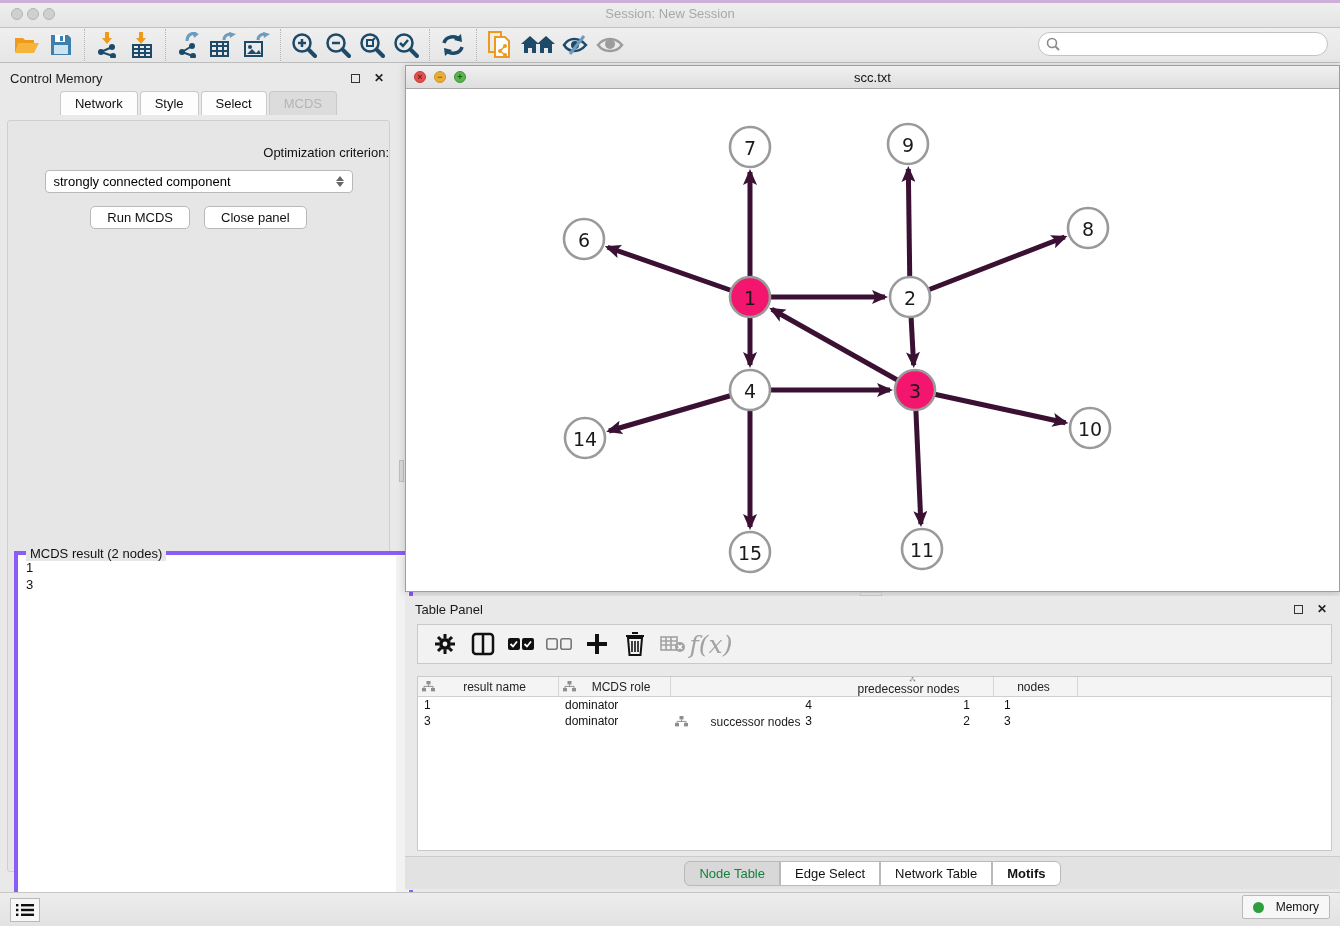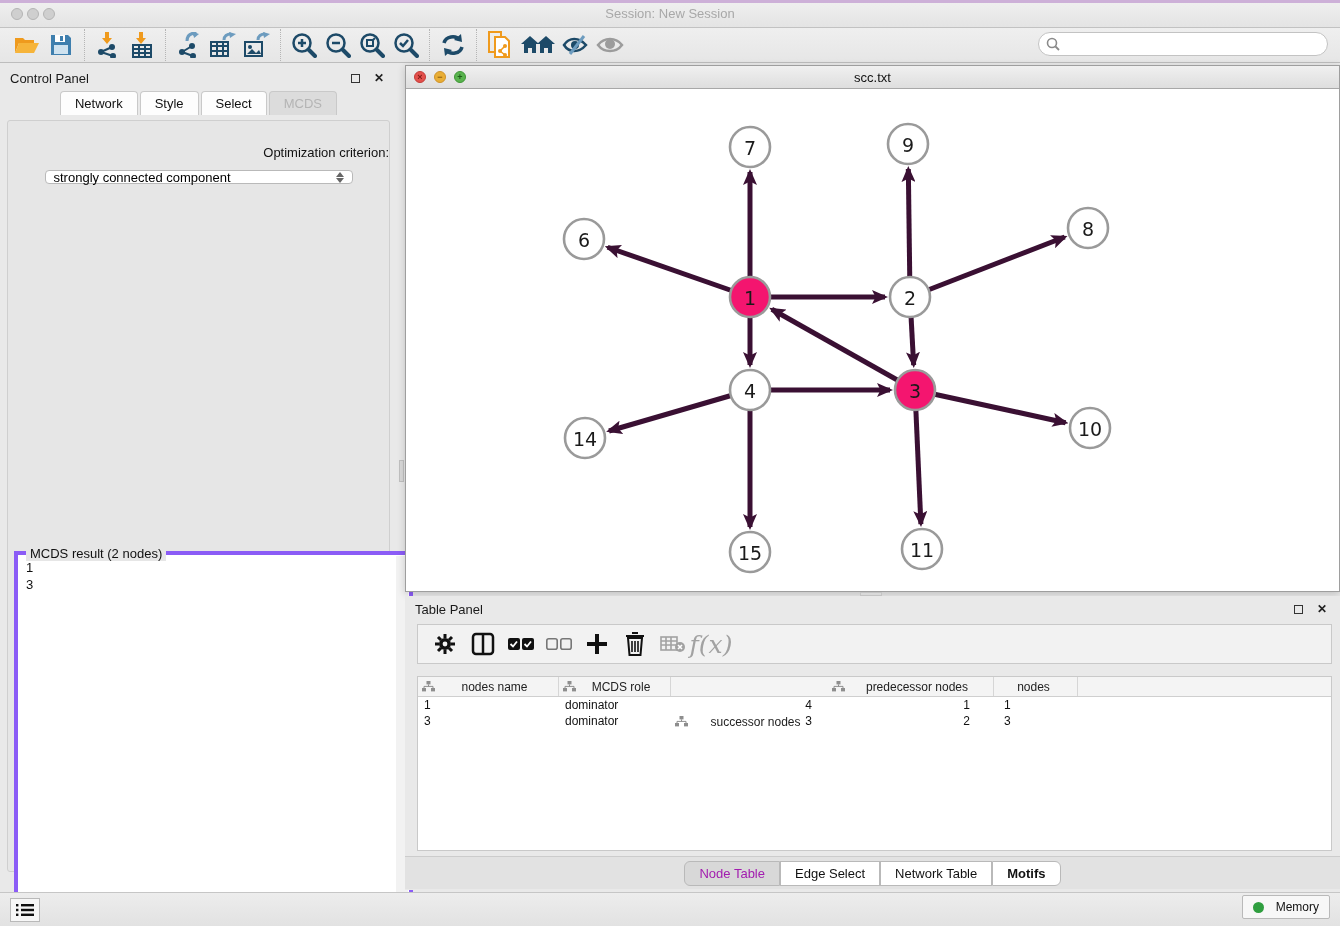--- a/index.html
+++ b/index.html
@@ -30,21 +30,21 @@
   .panel-icon-btn { width:16px; height:14px; margin-left:8px; cursor:pointer; font-size:12px; color:#222;
     display:flex; align-items:center; justify-content:center; }
   .float-glyph { width:9px; height:9px; border:1.5px solid #333; }
   .tabs-row { display:flex; justify-content:center; gap:0; }
   .cp-tab { font-size:13px; padding:4px 14px; background:#fdfdfd; border:1px solid #c9c9c9; border-bottom:none;
     border-radius:4px 4px 0 0; margin:0 1px; cursor:pointer; color:#111; }
   .cp-tab.active { background:#dcdcdc; color:#b4b4b4; }
   #cp-body { position:absolute; left:7px; top:55px; width:383px; height:752px;
     background:#e6e6e6; border:1px solid #cfcfcf; border-radius:3px; }
   #opt-label { text-align:right; font-size:13px; color:#111; margin-top:24px; }
-  #opt-select { margin:10px auto 0; width:308px; height:14px; background:#fff; border:1px solid #b9b9b9;
+  #opt-select { margin:10px auto 0; width:308px; height:23px; background:#fff; border:1px solid #b9b9b9;
     border-radius:4px; display:flex; align-items:center; font-size:13px; padding:0 8px; cursor:pointer; }
   #opt-select .sel-text { flex:1; }
   .stepper { display:flex; flex-direction:column; gap:1px; }
   .stepper i { width:0; height:0; border-left:4px solid transparent; border-right:4px solid transparent; }
   .stepper .up { border-bottom:5px solid #666; }
   .stepper .dn { border-top:5px solid #666; }
   #cp-buttons { display:flex; justify-content:center; gap:14px; margin-top:13px; }
   .mac-btn { background:#fff; border:1px solid #b9b9b9; border-radius:5px; font-size:13px;
     padding:3px 16px; cursor:pointer; color:#111; }
   #result-box { position:absolute; left:6px; top:430px; width:399px; height:372px;
@@ -84,21 +84,21 @@
   .th { display:flex; align-items:center; border-right:1px solid #d6d6d6; font-size:12px; color:#222;
     position:relative; cursor:pointer; }
   .th .th-label { flex:1; text-align:center; padding-right:4px; }
   .tr { display:flex; height:16px; align-items:center; }
   .td { font-size:12px; color:#111; overflow:hidden; white-space:nowrap; }
   #tp-tabsbar { position:absolute; left:0px; top:260px; width:935px; height:33px; background:#e2e2e2;
     border-top:1px solid #cccccc; display:flex; align-items:center; justify-content:center; }
   .tp-tab { font-size:13px; padding:4px 14px; background:#fff; border:1px solid #b9b9b9; cursor:pointer; color:#111; }
   .tp-tab:first-child { border-radius:6px 0 0 6px; }
   .tp-tab:last-child { border-radius:0 6px 6px 0;font-weight:bold; }
-  .tp-tab.active { background:#d8d8d8; color:#a21caf; }
+  .tp-tab.active { background:#d8d8d8; color:#15803d; }
 
   
   #statusbar { position:absolute; left:0; top:892px; width:1340px; height:34px;
     background:linear-gradient(#ededed,#e2e2e2); border-top:1px solid #c6c6c6; }
   #list-btn { position:absolute; left:10px; top:5px; width:30px; height:24px; background:#f7f7f7;
     border:1px solid #b9b9b9; display:flex; align-items:center; justify-content:center; cursor:pointer; }
   #memory-btn { position:absolute; right:10px; top:2px; height:24px; background:#f7f7f7;
     border:1px solid #b9b9b9; border-radius:2px; display:flex; align-items:center; gap:12px;
     padding:0 10px; font-size:12px; cursor:pointer; color:#111; }
   #memory-dot { width:11px; height:11px; border-radius:50%; background:#2f9e3f; }
@@ -250,41 +250,45 @@
     <svg width="14" height="14" viewBox="0 0 14 14">
         <circle cx="6" cy="6" r="4.5" fill="none" stroke="#8a8a8a" stroke-width="1.6"></circle>
         <path d="M9.5 9.5 L13 13" stroke="#8a8a8a" stroke-width="1.8"></path>
       </svg>
     <input id="search-input" placeholder="" style="">
   </div>
 </div>
 
 <div id="control-panel">
   <div class="panel-head">
-    <span>Control Panel</span>
+    <span>Control Memory</span>
     <span class="spacer"></span>
     <span class="panel-icon-btn">
         <span class="float-glyph"></span>
       </span>
     <span class="panel-icon-btn" style="font-weight:bold">✕</span>
   </div>
   <div class="tabs-row" id="cp-tabs">
       <div class="cp-tab">Network</div>
       <div class="cp-tab">Style</div>
       <div class="cp-tab">Select</div>
       <div class="cp-tab active">MCDS</div>
     </div>
   <div id="cp-body">
     <div id="opt-label">Optimization criterion:</div>
     <div id="opt-select">
       <span class="sel-text">strongly connected component</span>
       <span class="stepper">
           <i class="up"></i>
           <i class="dn"></i>
         </span>
+    </div>
+    <div id="cp-buttons">
+      <button class="mac-btn">Run MCDS</button>
+      <button class="mac-btn">Close panel</button>
     </div>
     <div id="result-box">
       <span id="result-legend">MCDS result (2 nodes)</span>
       <div id="result-text">1
 3</div>
       <div id="result-scroll"></div>
     </div>
   </div>
 </div>
 
@@ -444,21 +448,21 @@
     <div id="tp-header">
         <div class="th" style="width: 141px;">
           <svg width="13" height="12" viewBox="0 0 13 12" style="margin-left:4px">
             <g fill="#8e8e8e">
               <rect x="4.5" y="0" width="4" height="3.4"></rect>
               <rect x="0" y="7" width="4" height="3.4"></rect>
               <rect x="9" y="7" width="4" height="3.4"></rect>
             </g>
             <path d="M6.5 3.4 v2 M2 7 v-1.6 h9 V7" stroke="#8e8e8e" fill="none"></path>
           </svg>
-          <span class="th-label">nodes name</span>
+          <span class="th-label">result name</span>
         </div>
         <div class="th" style="width: 112px;">
           <svg width="13" height="12" viewBox="0 0 13 12" style="margin-left:4px">
             <g fill="#8e8e8e">
               <rect x="4.5" y="0" width="4" height="3.4"></rect>
               <rect x="0" y="7" width="4" height="3.4"></rect>
               <rect x="9" y="7" width="4" height="3.4"></rect>
             </g>
             <path d="M6.5 3.4 v2 M2 7 v-1.6 h9 V7" stroke="#8e8e8e" fill="none"></path>
           </svg>
@@ -468,21 +472,21 @@
           <svg width="13" height="12" viewBox="0 0 13 12" style="margin-left:4px">
             <g fill="#8e8e8e">
               <rect x="4.5" y="0" width="4" height="3.4"></rect>
               <rect x="0" y="7" width="4" height="3.4"></rect>
               <rect x="9" y="7" width="4" height="3.4"></rect>
             </g>
             <path d="M6.5 3.4 v2 M2 7 v-1.6 h9 V7" stroke="#8e8e8e" fill="none"></path>
           </svg>
           <span class="th-label">successor nodes</span>
         </div>
-        <div class="th" style="width: 166px;">
+        <div class="th" style="width: 166px; flex-direction: column;">
           <svg width="13" height="12" viewBox="0 0 13 12" style="margin-left:4px">
             <g fill="#8e8e8e">
               <rect x="4.5" y="0" width="4" height="3.4"></rect>
               <rect x="0" y="7" width="4" height="3.4"></rect>
               <rect x="9" y="7" width="4" height="3.4"></rect>
             </g>
             <path d="M6.5 3.4 v2 M2 7 v-1.6 h9 V7" stroke="#8e8e8e" fill="none"></path>
           </svg>
           <span class="th-label">predecessor nodes</span>
         </div>

